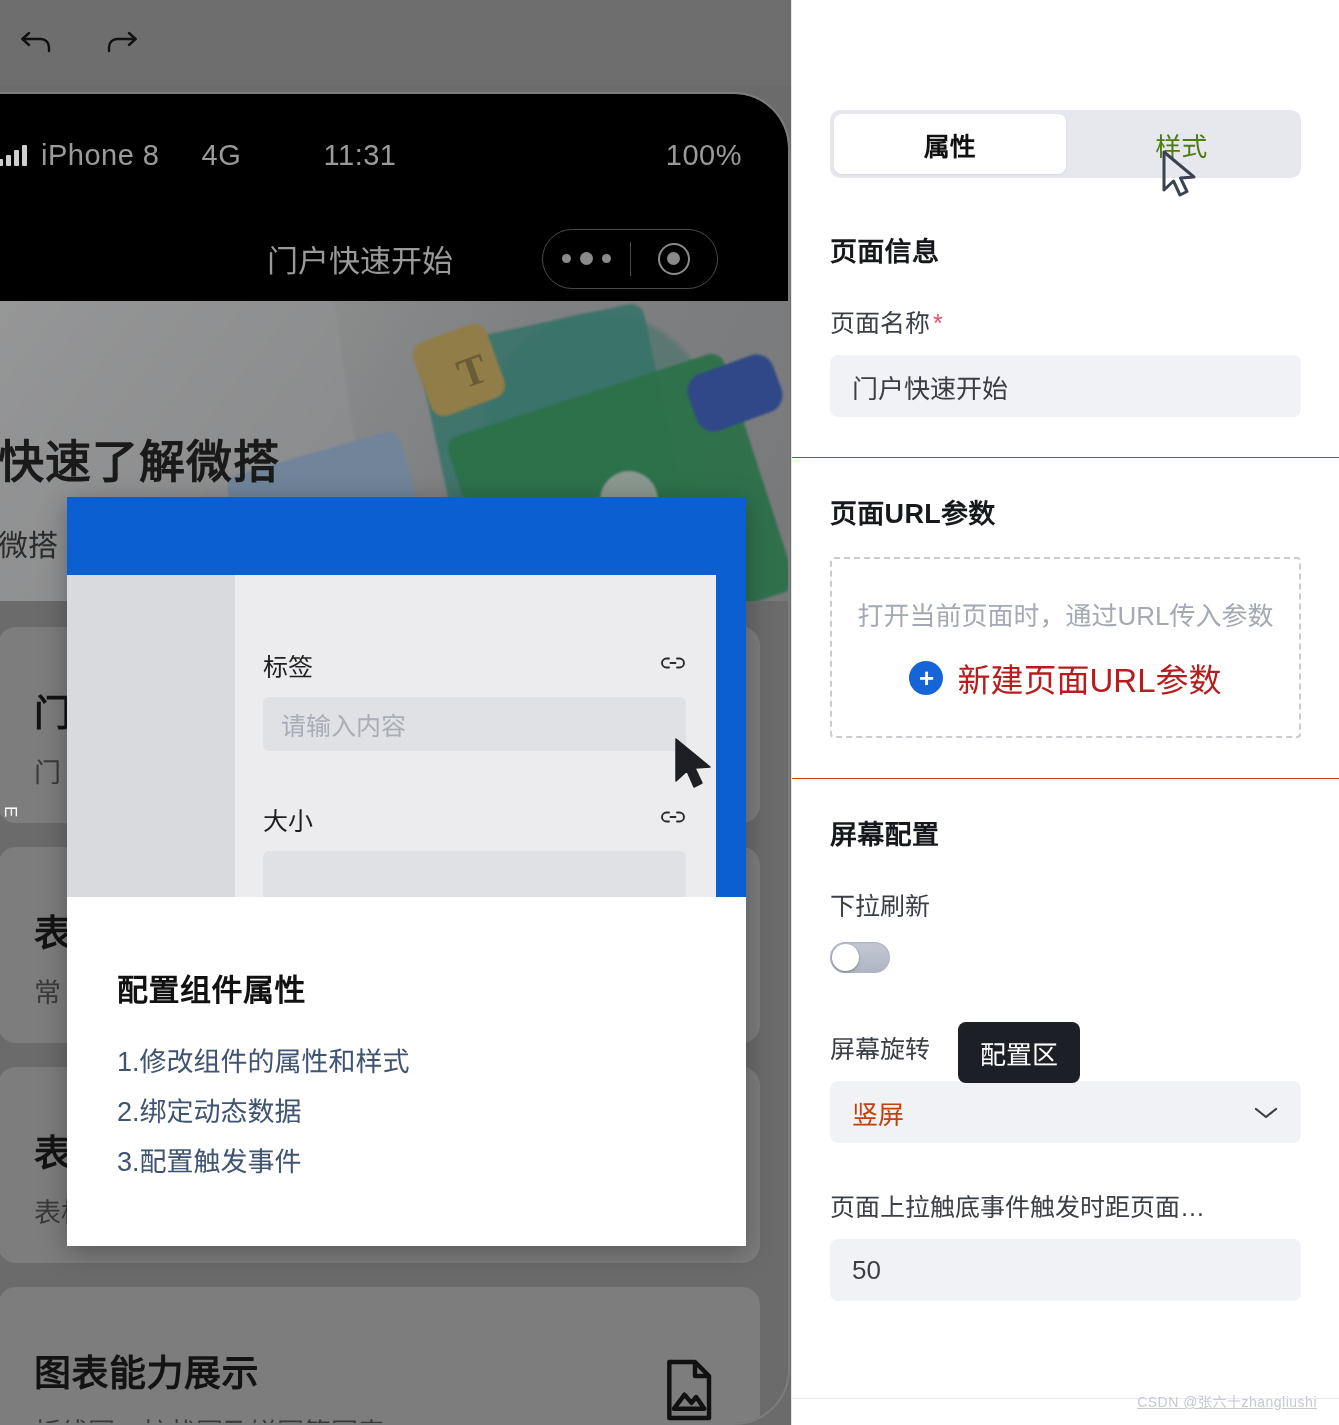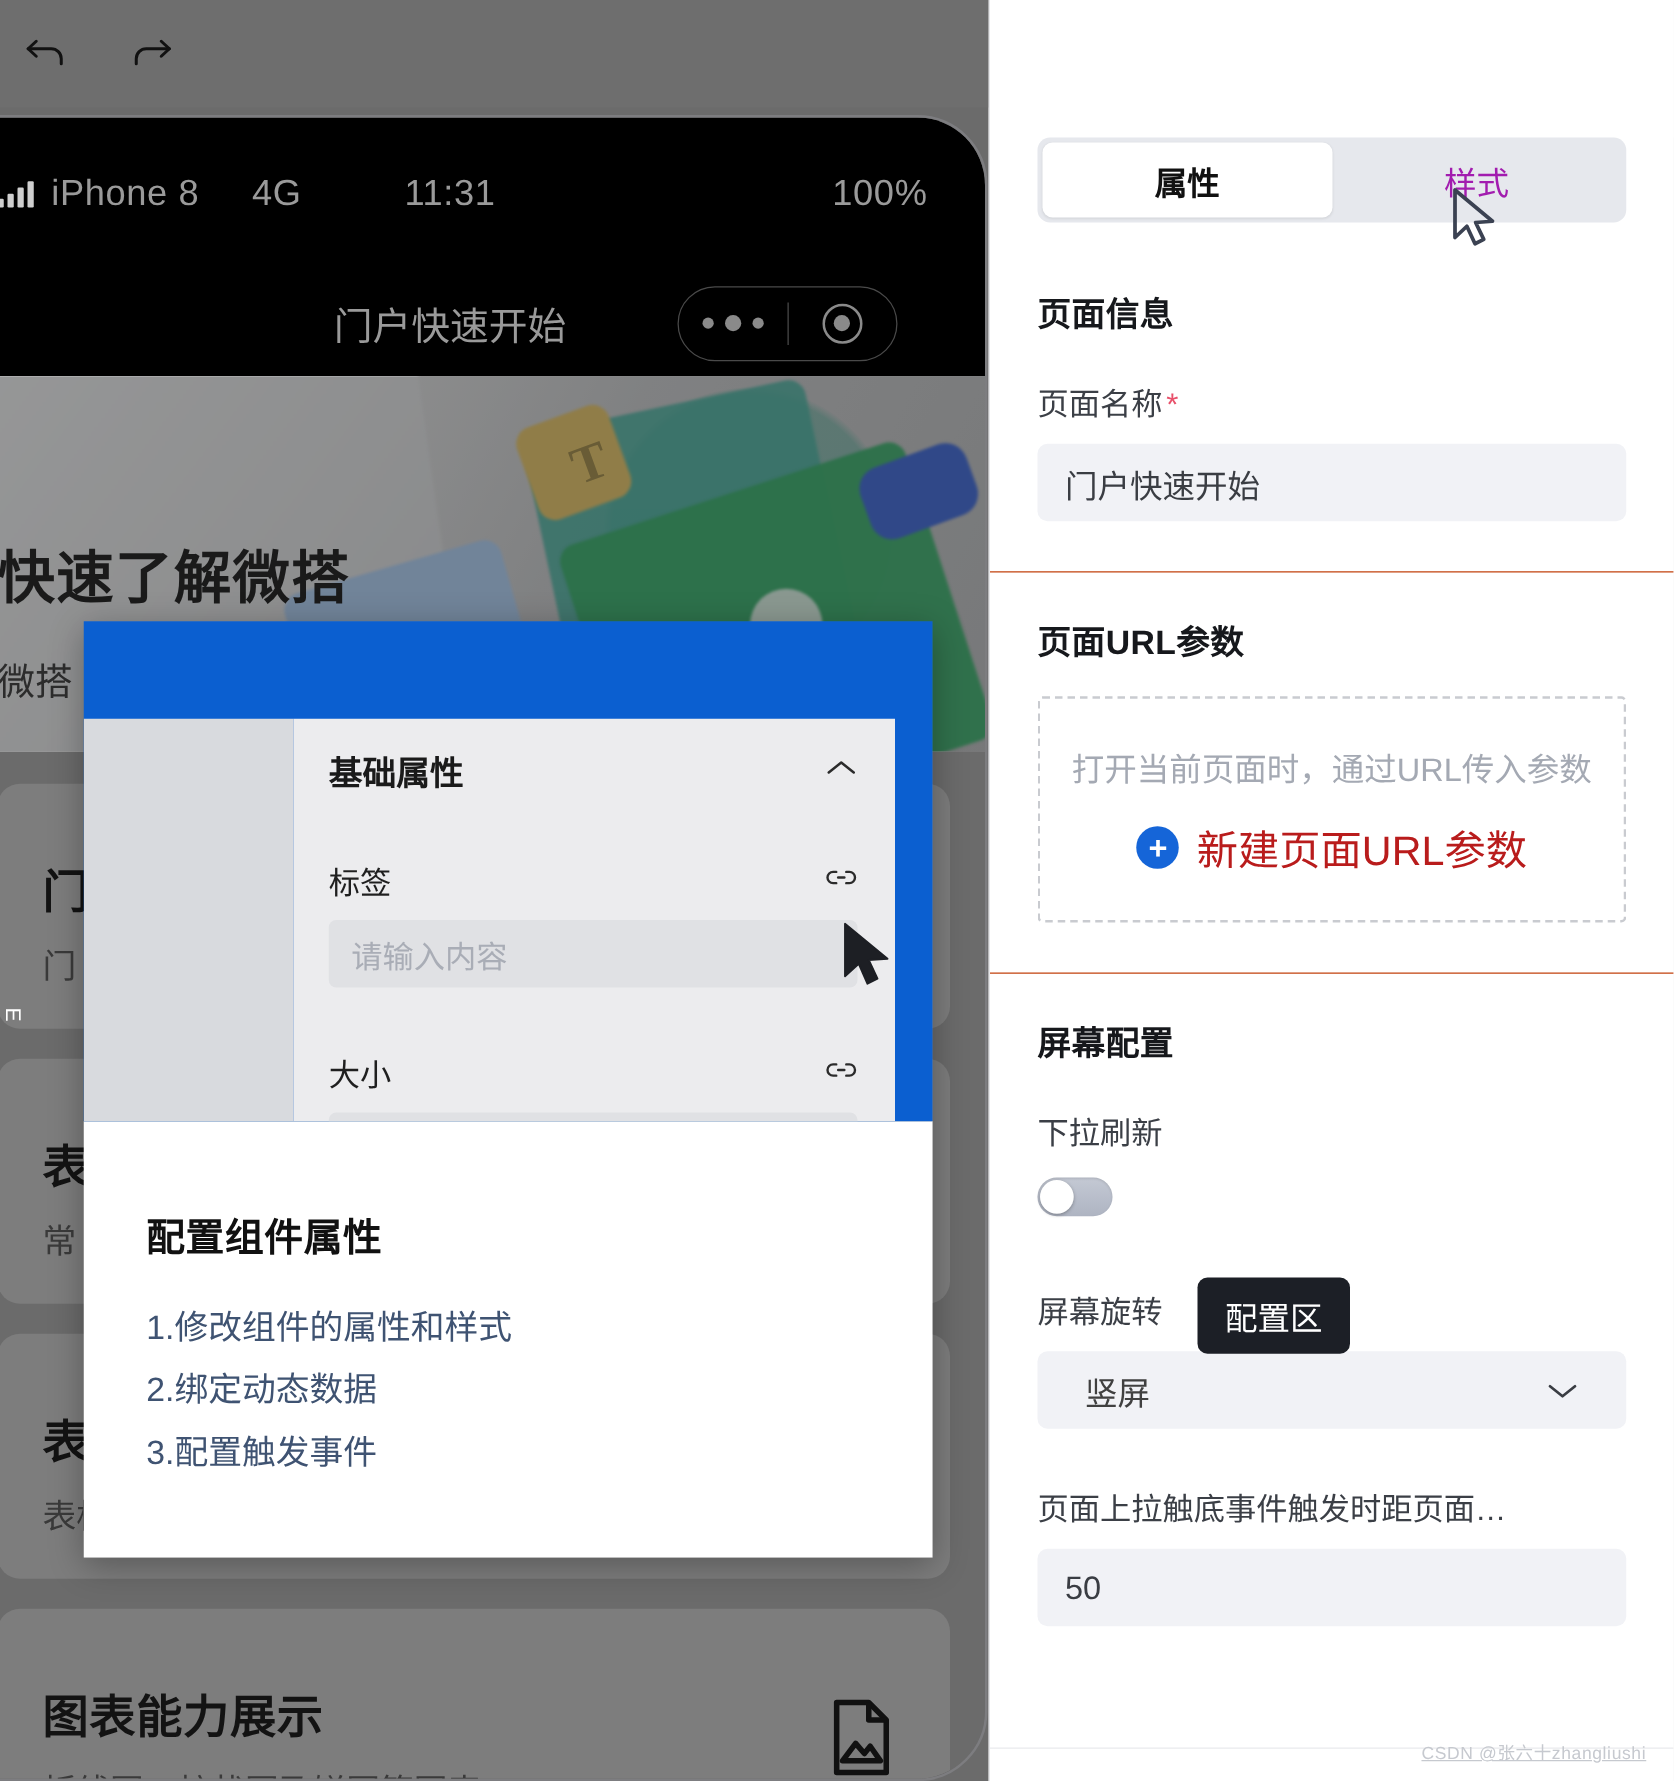--- a/index.html
+++ b/index.html
@@ -167,35 +167,35 @@
   .rp-head { height: 110px; background:#fff; }
   .tabs {
     margin: 0 38px; height: 68px; background:#e6e8ed; border-radius: 10px;
     display:flex; padding: 4px; position: relative; font-family: Liberation Serif, serif;
   }
   .tab {
     flex: 1; display:flex; align-items:center; justify-content:center;
     font-size: 26px; border-radius: 8px; cursor: pointer;
   }
   .tab.active { background:#fff; color:#111; font-weight:700; box-shadow:0 1px 2px rgba(0,0,0,.08); }
-  .tab.inactive { color:#a21caf;align-items:center; }
+  .tab.inactive { color:#4d7c0f;align-items:center; }
   .tab-cursor { position:absolute; left: 382px; top: 28px; z-index:5; }
 
   .section { padding: 34px 38px 40px 38px; border-bottom: 1px solid #c2410c; }
   .sec-title { font-size: 27px; font-weight:700; color:#16181c; letter-spacing:.3px; }
   .field-label { font-size: 25px; color:#3b3f46; margin-top: 34px; }
   .req { color:#e8506a; margin-left: 3px; }
   .input-box {
     margin-top: 16px; height: 62px; background:#f1f2f6; border-radius: 8px;
     display:flex; align-items:center; padding: 0 22px; font-size: 26px; color:#3a3d43;
   }
   .select-box {
     margin-top: 16px; height: 62px; background:#f1f2f6; border-radius: 8px;
     display:flex; align-items:center; justify-content:space-between;
-    padding: 0 38px; font-size: 26px; color:#404040;
+    padding: 0 22px; font-size: 26px; color:#c2410c;
   }
   .dashed {
     margin-top: 26px; border: 2px dashed #c9cbd0; border-radius: 4px;
     padding: 36px 0 34px 0; text-align:center;
   }
   .dashed-hint { font-size: 26px; color:#a4a9b3; }
   .dashed-action {
     margin-top: 22px; display:flex; align-items:center; justify-content:center; gap: 14px;
     cursor:pointer;
   }
@@ -332,28 +332,20 @@
       </div>
     </div>
 
     <div class="edge-label">E</div>
   </div>
 
   <div class="modal">
     <div class="modal-shot">
       <div class="shot-left"></div>
       <div class="shot-panel">
-        <div class="sp-head">
-          <span class="sp-title">基础属性</span>
-          <span>
-            <svg width="26" height="16" viewBox="0 0 26 16" fill="none" stroke="#2b2b2b" stroke-width="2" stroke-linecap="round" stroke-linejoin="round">
-                <path d="M3 12 L13 4 L23 12"></path>
-              </svg>
-          </span>
-        </div>
 
         <div class="sp-field-label">
           <span class="sp-label">标签</span>
           <span>
             <svg width="26" height="18" viewBox="0 0 26 18" fill="none" stroke="#2b2b2b" stroke-width="1.9" stroke-linecap="round">
               <path d="M10.5 9 H15.5"></path>
               <path d="M9 4.5 H6.5 a4.5 4.5 0 0 0 0 9 H9"></path>
               <path d="M17 4.5 H19.5 a4.5 4.5 0 0 1 0 9 H17"></path>
             </svg>
           </span>

